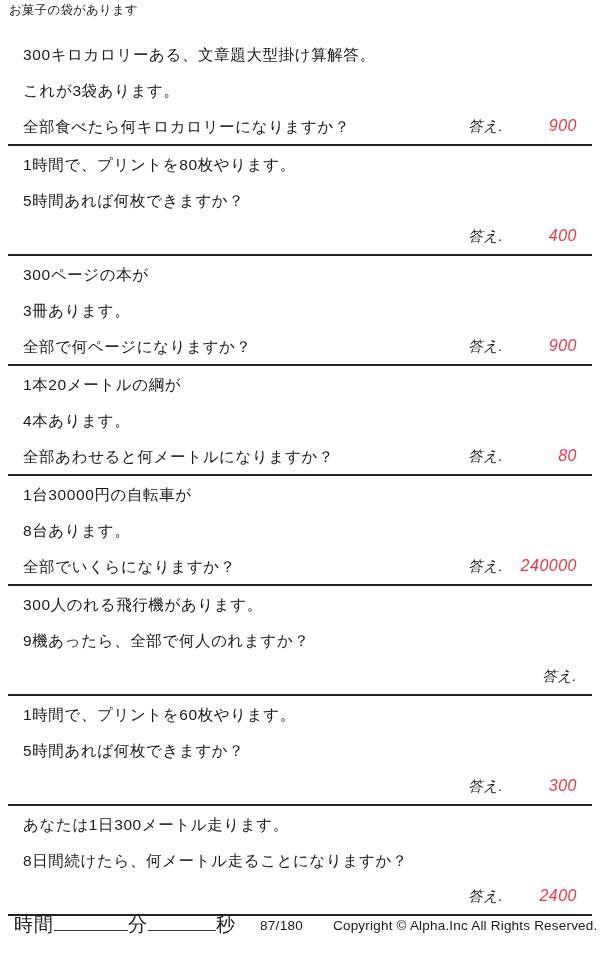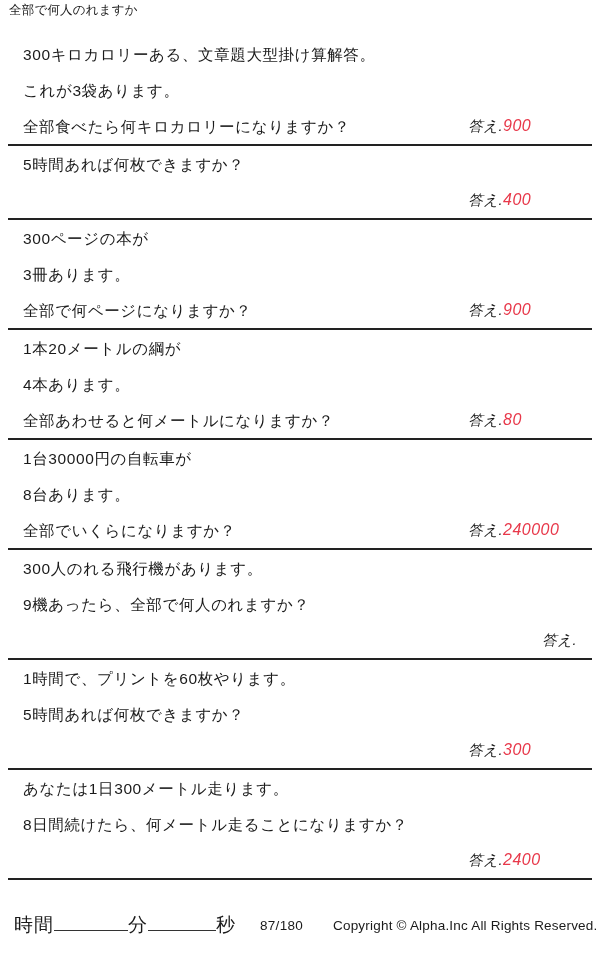--- a/index.html
+++ b/index.html
@@ -79,20 +79,21 @@
     font-style: italic;
   }
   .answer-label {
     font-size: 14.5px;
     letter-spacing: 0.5px;
     color: #1a1a1a;
   }
   .answer-value {
     display: inline-block;
     min-width: 74px;
+    text-align: right;
     font-size: 16px;
     letter-spacing: 0.5px;
     color: #e8384a;
   }
 
   
   .footer {
     position: absolute;
     left: 0;
     bottom: 14px;
@@ -135,32 +136,33 @@
     letter-spacing: 0.2px;
     color: #1a1a1a;
     white-space: nowrap;
   }
 </style>
 </head>
 <body>
 
 <div class="sheet">
 
-  <div class="worksheet-title">全部で何人のれますか</div>
+  <div class="worksheet-title">お菓子の袋があります</div>
 
   <div class="problems">
       <div class="problem">
         <div class="p-line"><span class="p-text">300キロカロリーある、文章題大型掛け算解答。</span></div>
         <div class="p-line"><span class="p-text">これが3袋あります。</span></div>
         <div class="p-line"><span class="p-text">全部食べたら何キロカロリーになりますか？</span><div class="answer-group">
             <span class="answer-label">答え.</span>
             <span class="answer-value" style="color: rgb(232, 56, 74);">900</span>
           </div></div>
       </div>
       <div class="problem">
+        <div class="p-line"><span class="p-text">1時間で、プリントを80枚やります。</span></div>
         <div class="p-line"><span class="p-text">5時間あれば何枚できますか？</span></div>
         <div class="p-line"><span class="p-text"></span><div class="answer-group">
             <span class="answer-label">答え.</span>
             <span class="answer-value" style="color: rgb(232, 56, 74);">400</span>
           </div></div>
       </div>
       <div class="problem">
         <div class="p-line"><span class="p-text">300ページの本が</span></div>
         <div class="p-line"><span class="p-text">3冊あります。</span></div>
         <div class="p-line"><span class="p-text">全部で何ページになりますか？</span><div class="answer-group">

